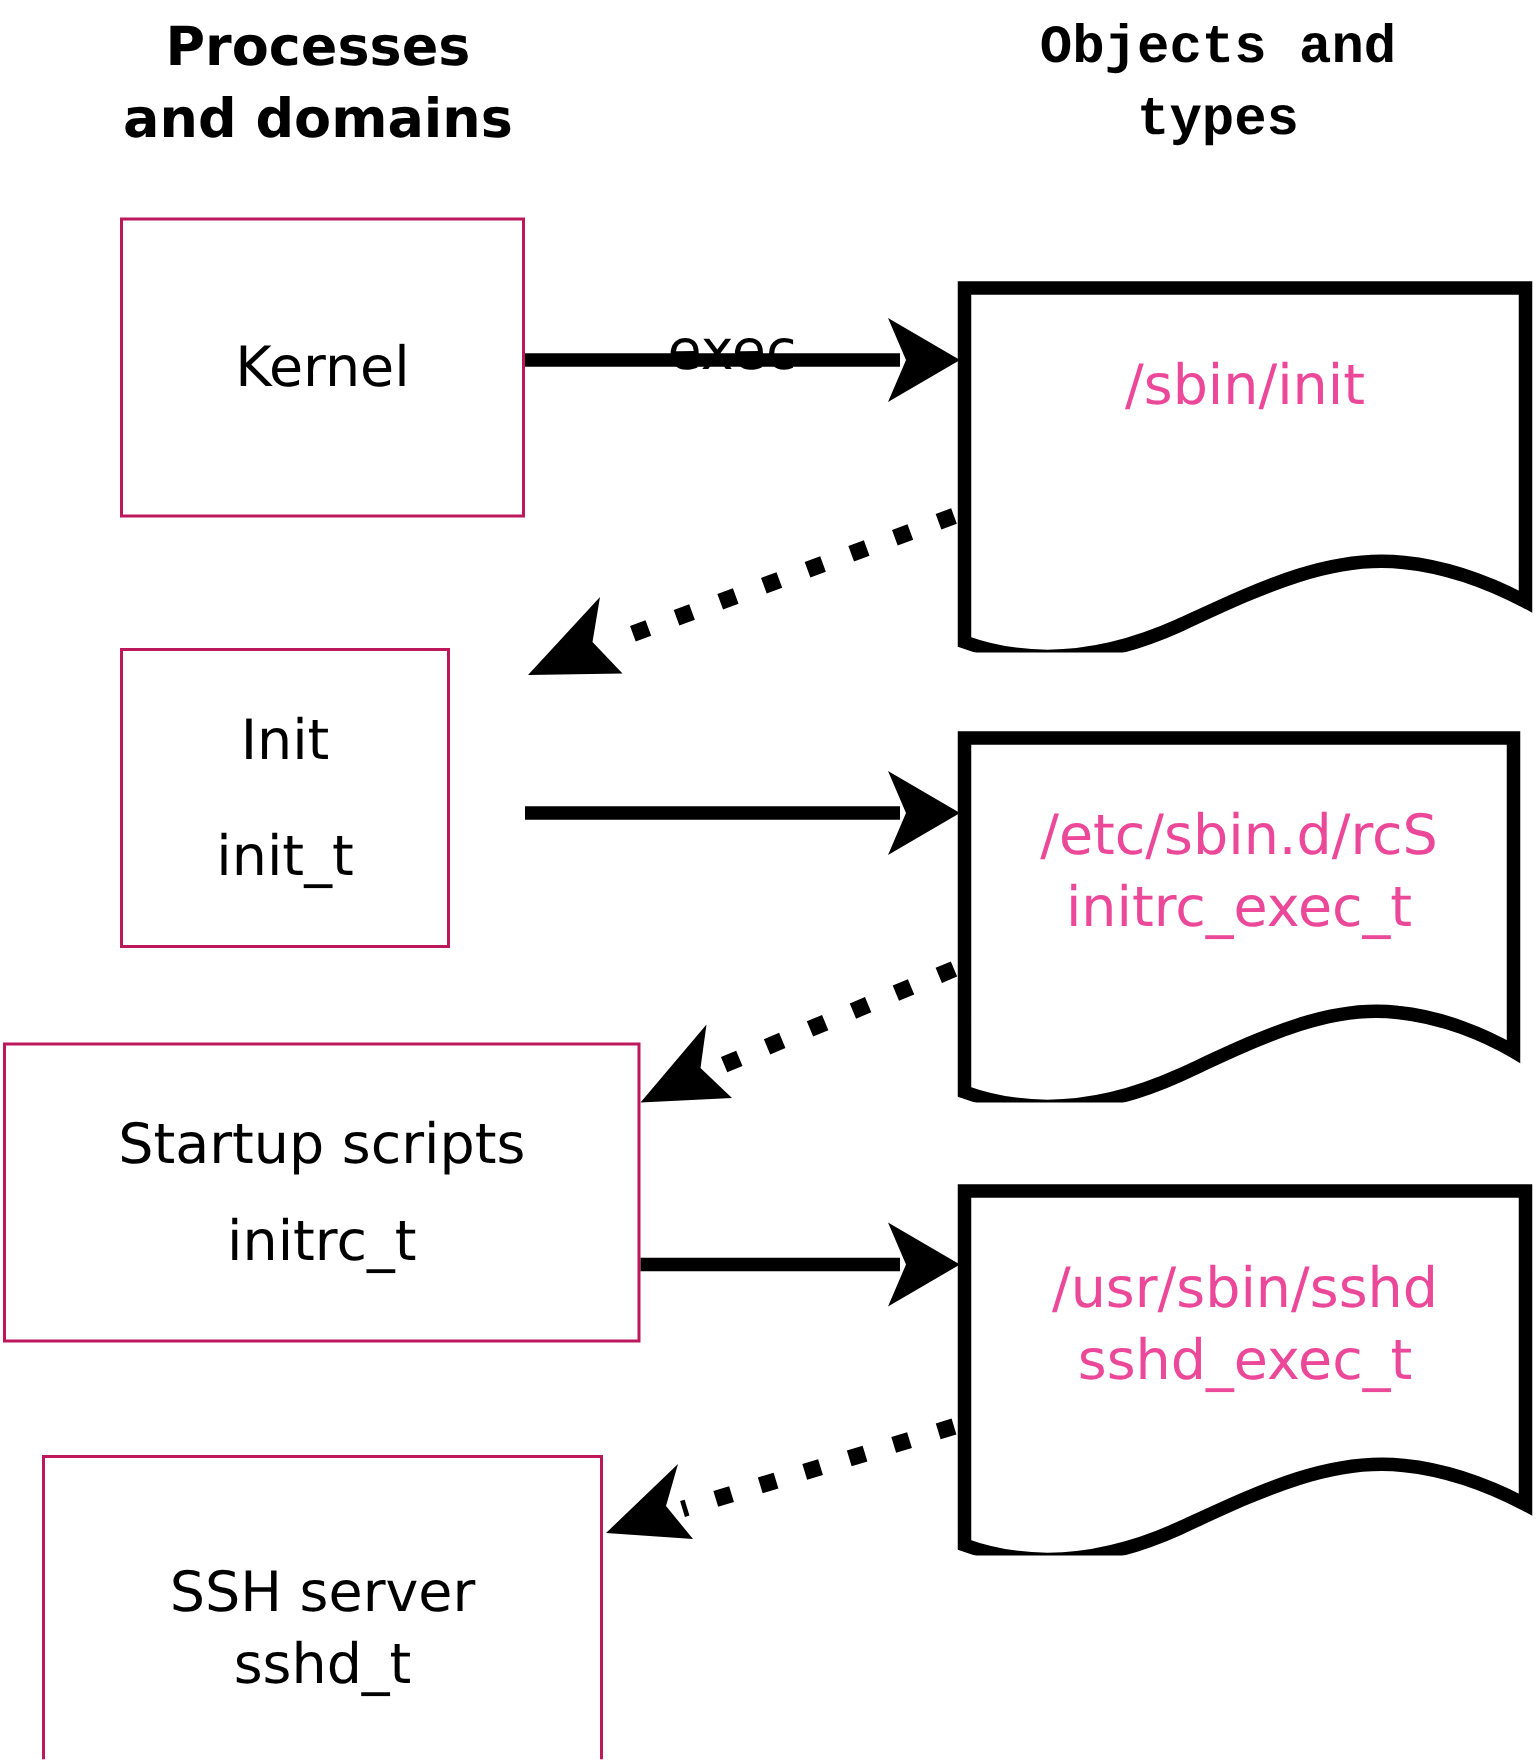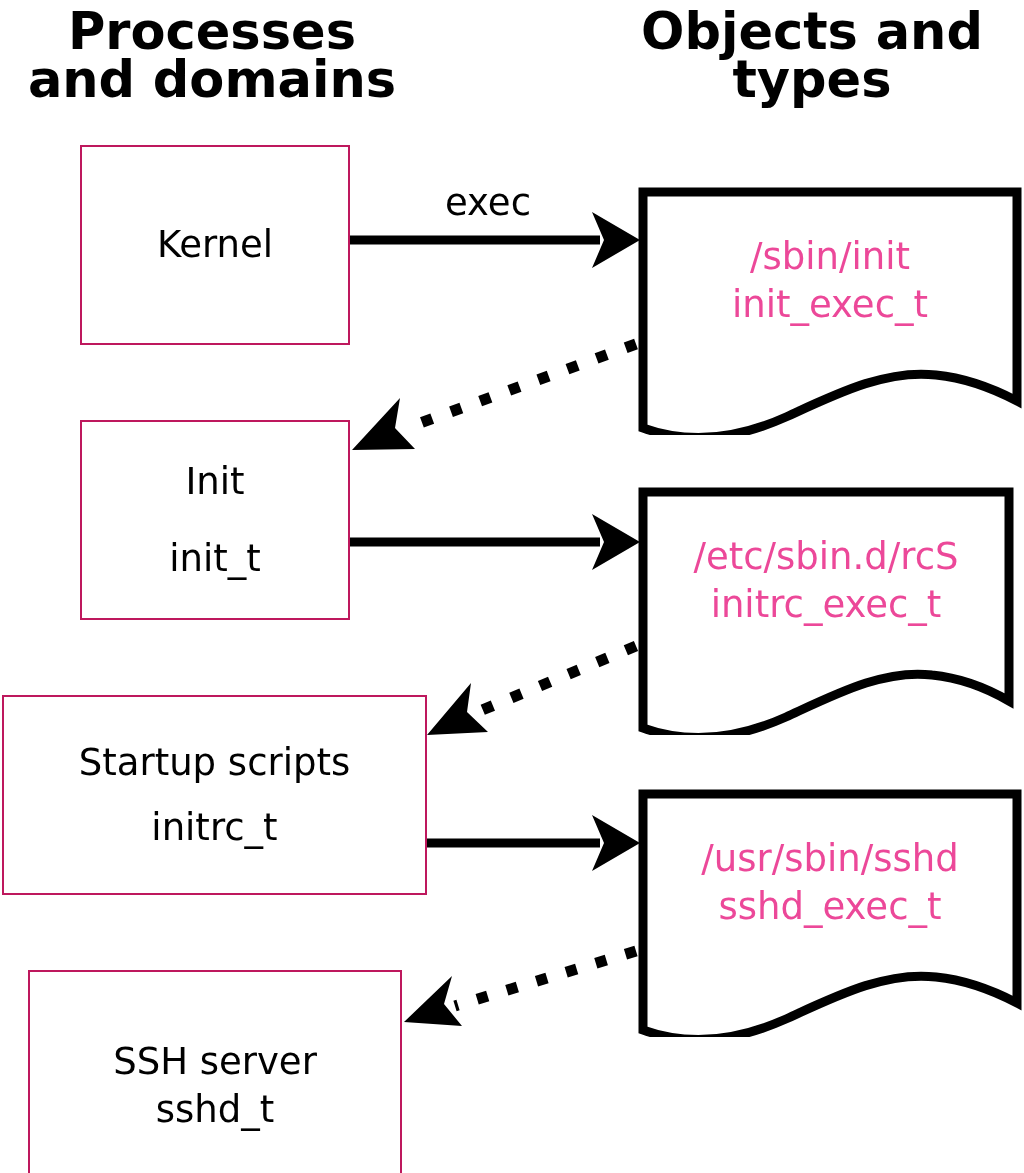--- a/index.html
+++ b/index.html
@@ -11,28 +11,28 @@
     position: relative;
     width: 1024px;
     height: 1173px;
     background: #ffffff;
     font-family: "DejaVu Sans", "Liberation Sans", sans-serif;
     overflow: hidden;
   }
   .column-heading {
     position: absolute;
     font-weight: bold;
-    font-size: 51px;
+    font-size: 36px;
     line-height: 48px;
     color: #000000;
     text-align: center;
     white-space: pre-line;
   }
   #heading-left  { left: 0px;   top: 8px;  width: 424px; }
-  #heading-right { left: 600px; top: 8px;  width: 424px; }
+  #heading-right { left: 600px; top: 8px;  width: 424px; font-family: Liberation Mono, monospace; }
 
   
   .proc-box {
     position: absolute;
     box-sizing: border-box;
     border: 2px solid #be185d;
     background: #ffffff;
     display: flex;
     flex-direction: column;
     align-items: center;
@@ -68,37 +68,38 @@
     width: 1024px;
     height: 1173px;
     pointer-events: none;
   }
   .edge-label {
     position: absolute;
     color: #000000;
     font-size: 37px;
     line-height: 40px;
     white-space: nowrap;
+    margin-top: 31px;
   }
 </style>
 </head>
 <body>
 
 <div id="canvas">
 
   <div class="column-heading" id="heading-left">Processes
 and domains</div>
   <div class="column-heading" id="heading-right">Objects and
 types</div>
 
   <div class="proc-box" style="left:80px; top:145px; width:270px; height:200px;">
     <span class="ln">Kernel</span>
   </div>
 
-  <div class="proc-box" style="left:80px; top:420px; width:270px; height:200px;gap:29px;">
+  <div class="proc-box" style="left:80px; top:432px; width:220px; height:200px;gap:29px;">
     <span class="ln">Init</span>
     <span class="ln">init_t</span>
   </div>
 
   <div class="proc-box" style="left:2px; top:695px; width:425px; height:200px;gap:17px;">
     <span class="ln">Startup scripts</span>
     <span class="ln">initrc_t</span>
   </div>
 
   <div class="proc-box" style="left:28px; top:970px; width:374px; height:232px;">
@@ -110,21 +111,20 @@
     <svg width="388" height="250" viewBox="0 0 388 250" aria-hidden="true">
       <path d="M 7 243
                C 60 262, 110 250, 150 232
                C 200 209, 250 184, 300 190
                C 330 193, 360 205, 381 216
                L 381 7
                L 7 7 Z" fill="#ffffff" stroke="#000000" stroke-width="9" stroke-linejoin="miter" stroke-linecap="butt"></path>
     </svg>
     <div class="doc-label" style="top:48px;">
       <span class="ln">/sbin/init</span>
-      <span class="ln">init_exec_t</span>
     </div>
   </div>
 
   <div class="doc-shape" style="left:636px; top:485px; width:380px; height:250px;">
     <svg width="380" height="250" viewBox="0 0 380 250" aria-hidden="true">
       <path d="M 7 243
                C 60 262, 110 250, 150 232
                C 200 209, 248 184, 296 190
                C 326 193, 354 205, 373 216
                L 373 7

